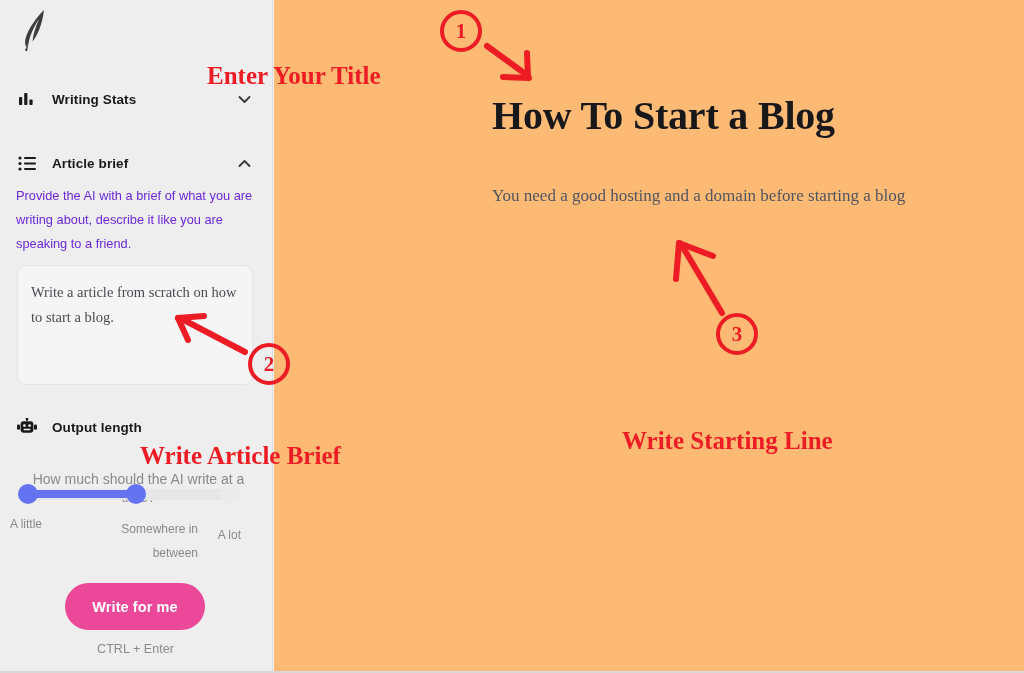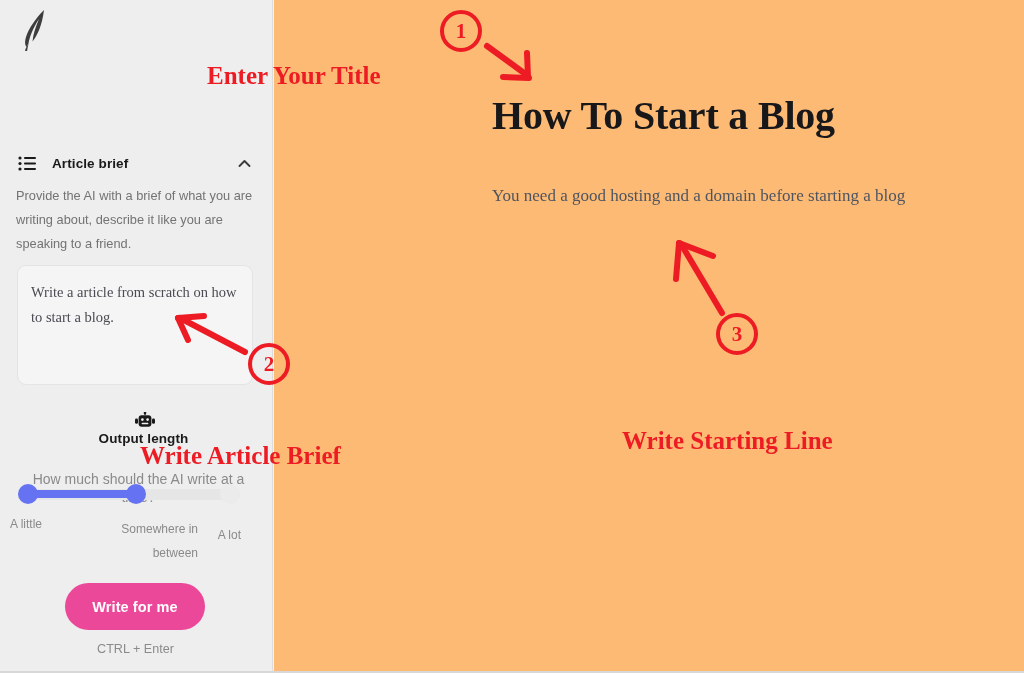--- a/index.html
+++ b/index.html
@@ -77,21 +77,21 @@
   #row-writing-stats { top: 84px; }
   #row-article-brief { top: 148px; }
 
   .brief-desc {
     position: absolute;
     left: 16px;
     top: 184px;
     width: 240px;
     font-size: 12.8px;
     line-height: 24px;
-    color: #737373;
+    color: #6d28d9;
   }
   .brief-box {
     position: absolute;
     left: 17px;
     top: 265px;
     width: 236px;
     height: 120px;
     background: #f5f5f5;
     border: 1px solid #e4e4e4;
     border-radius: 9px;
@@ -99,21 +99,21 @@
     padding: 14px 14px 0 13px;
     font-family: "Liberation Serif", serif;
     font-size: 14.5px;
     line-height: 25px;
     color: #4a4a52;
     overflow: hidden;
     resize: none;
     outline: none;
   }
 
-  #row-output-length { top: 412px; flex-direction: column; }
+  #row-output-length { top: 412px; }
 
   .slider-question {
     position: absolute;
     left: 16px;
     top: 470px;
     width: 245px;
     font-size: 14px;
     color: #8a8a8a;
     line-height: 18px;
     text-align: center;
@@ -283,20 +283,35 @@
 
   <div class="sidebar">
 
     <div class="logo-wrap">
       <svg width="44" height="46" viewBox="0 0 44 46">
         <path d="M30 4 C22 12, 15 22, 12 31 C10.5 36, 11 39, 12.5 41 L14.5 37.5 C15.5 31, 19 22, 25 13 C21.5 21, 19 29, 18.5 35.5 C23 30, 28 20, 30 4 Z" fill="#3d3d3d"></path>
         <path d="M12.5 41 C11.5 42.6, 11.1 43.8, 11.2 45 L13.2 45 C13.2 43.8, 13.6 42.6, 14.5 37.5 Z" fill="#3d3d3d"></path>
       </svg>
     </div>
 
+    <div class="section-row" id="row-writing-stats">
+      <span class="sec-icon">
+        <svg width="18" height="16" viewBox="0 0 18 16">
+          <rect x="1" y="6" width="3.2" height="8" rx="0.8" fill="#1a1a1a"></rect>
+          <rect x="6.2" y="2" width="3.2" height="12" rx="0.8" fill="#1a1a1a"></rect>
+          <rect x="11.4" y="8.5" width="3.2" height="5.5" rx="0.8" fill="#1a1a1a"></rect>
+        </svg>
+      </span>
+      <span class="sec-label">Writing Stats</span>
+      <span class="chev">
+        <svg width="13" height="9" viewBox="0 0 13 9">
+          <polyline points="1.5,2 6.5,7 11.5,2" fill="none" stroke="#3a3a3a" stroke-width="1.9" stroke-linecap="round" stroke-linejoin="round"></polyline>
+        </svg>
+      </span>
+    </div>
 
     <div class="section-row" id="row-article-brief">
       <span class="sec-icon">
         <svg width="19" height="15" viewBox="0 0 19 15">
           <circle cx="2" cy="2" r="1.6" fill="#1a1a1a"></circle>
           <circle cx="2" cy="7.5" r="1.6" fill="#1a1a1a"></circle>
           <circle cx="2" cy="13" r="1.6" fill="#1a1a1a"></circle>
           <rect x="6" y="1.1" width="12" height="1.9" rx="0.9" fill="#1a1a1a"></rect>
           <rect x="6" y="6.6" width="12" height="1.9" rx="0.9" fill="#1a1a1a"></rect>
           <rect x="6" y="12.1" width="12" height="1.9" rx="0.9" fill="#1a1a1a"></rect>

